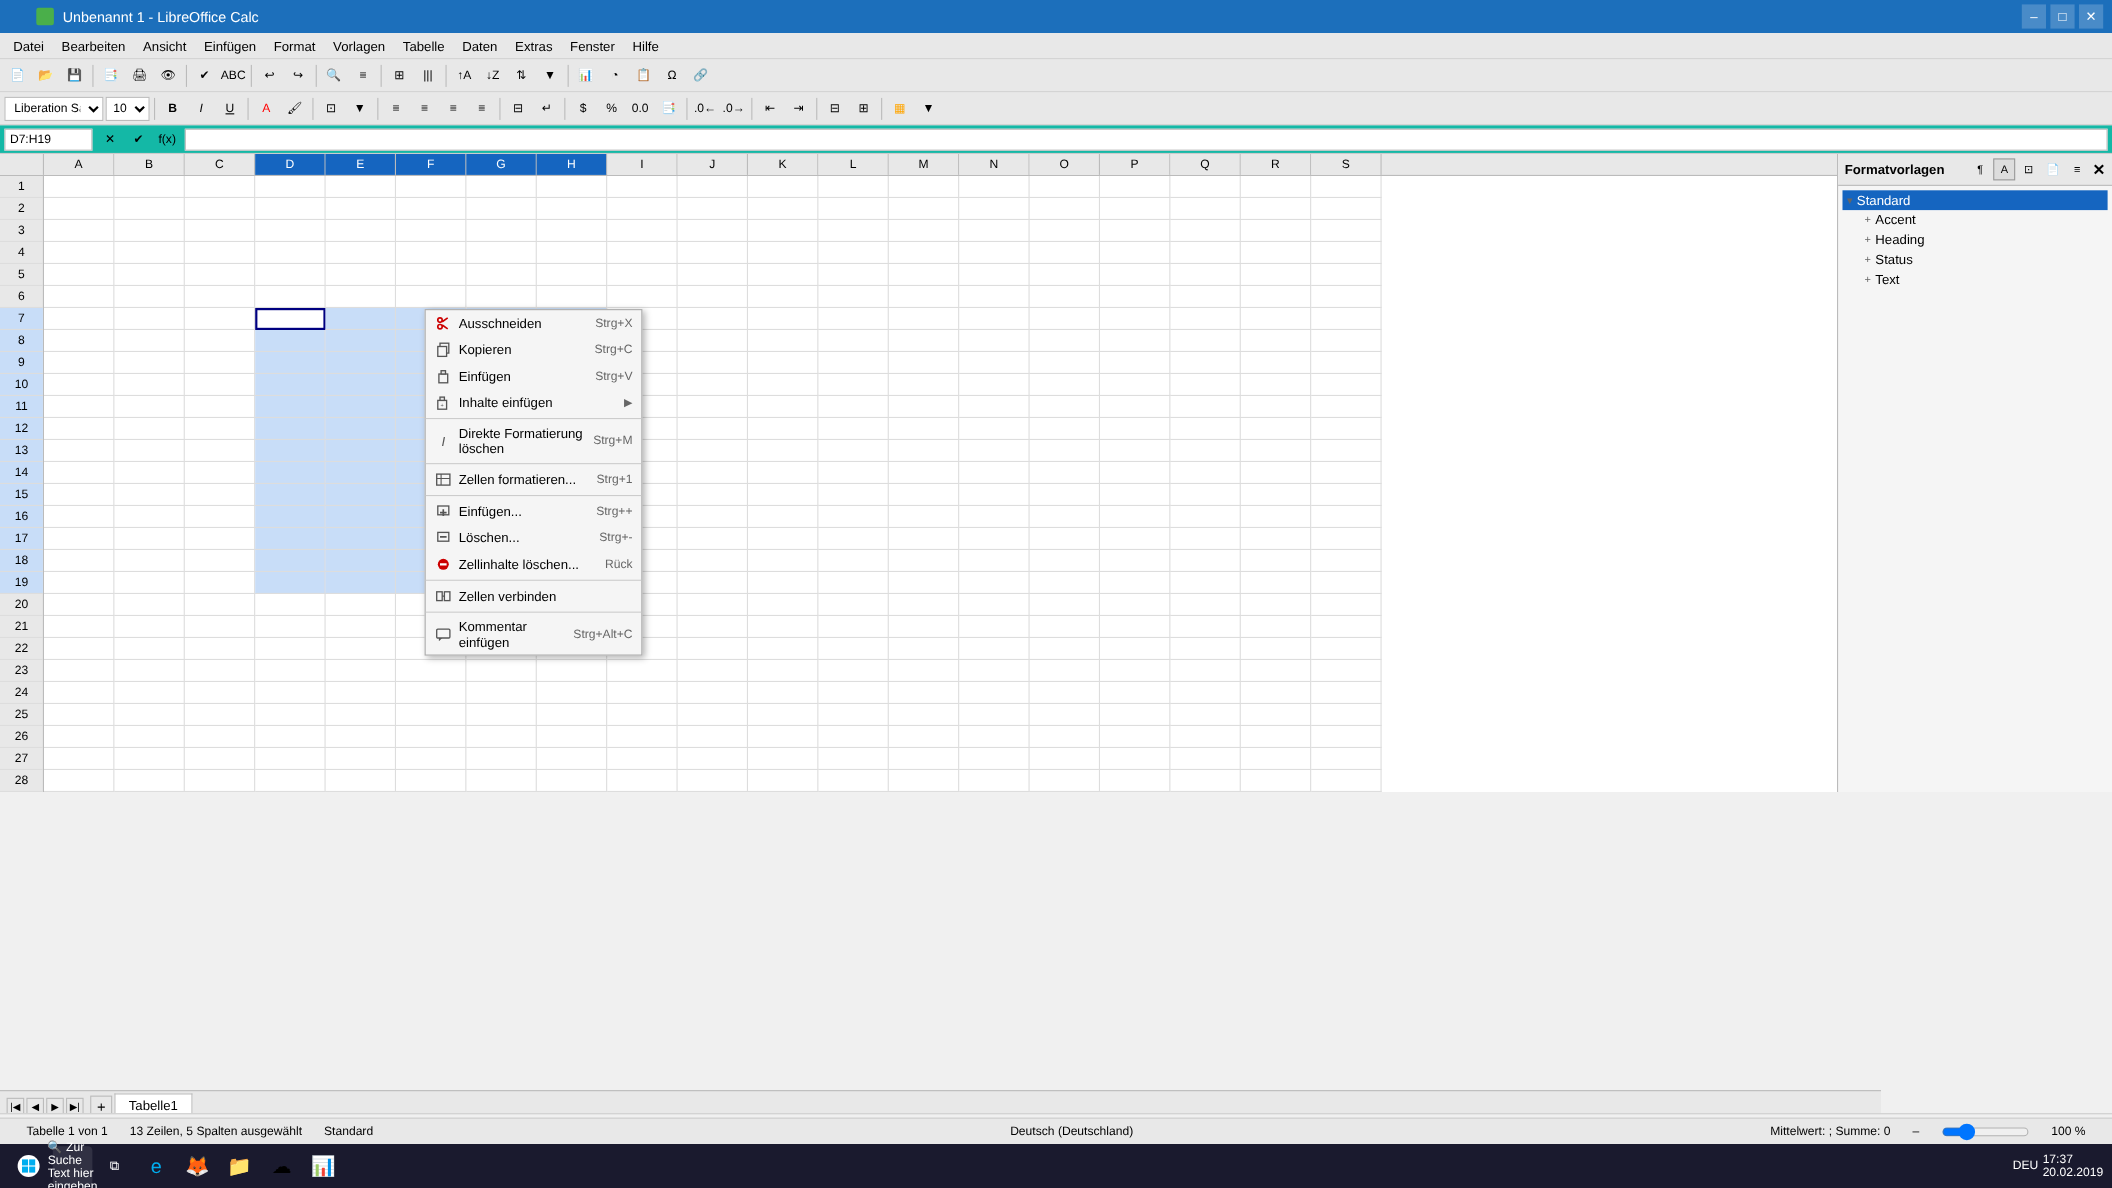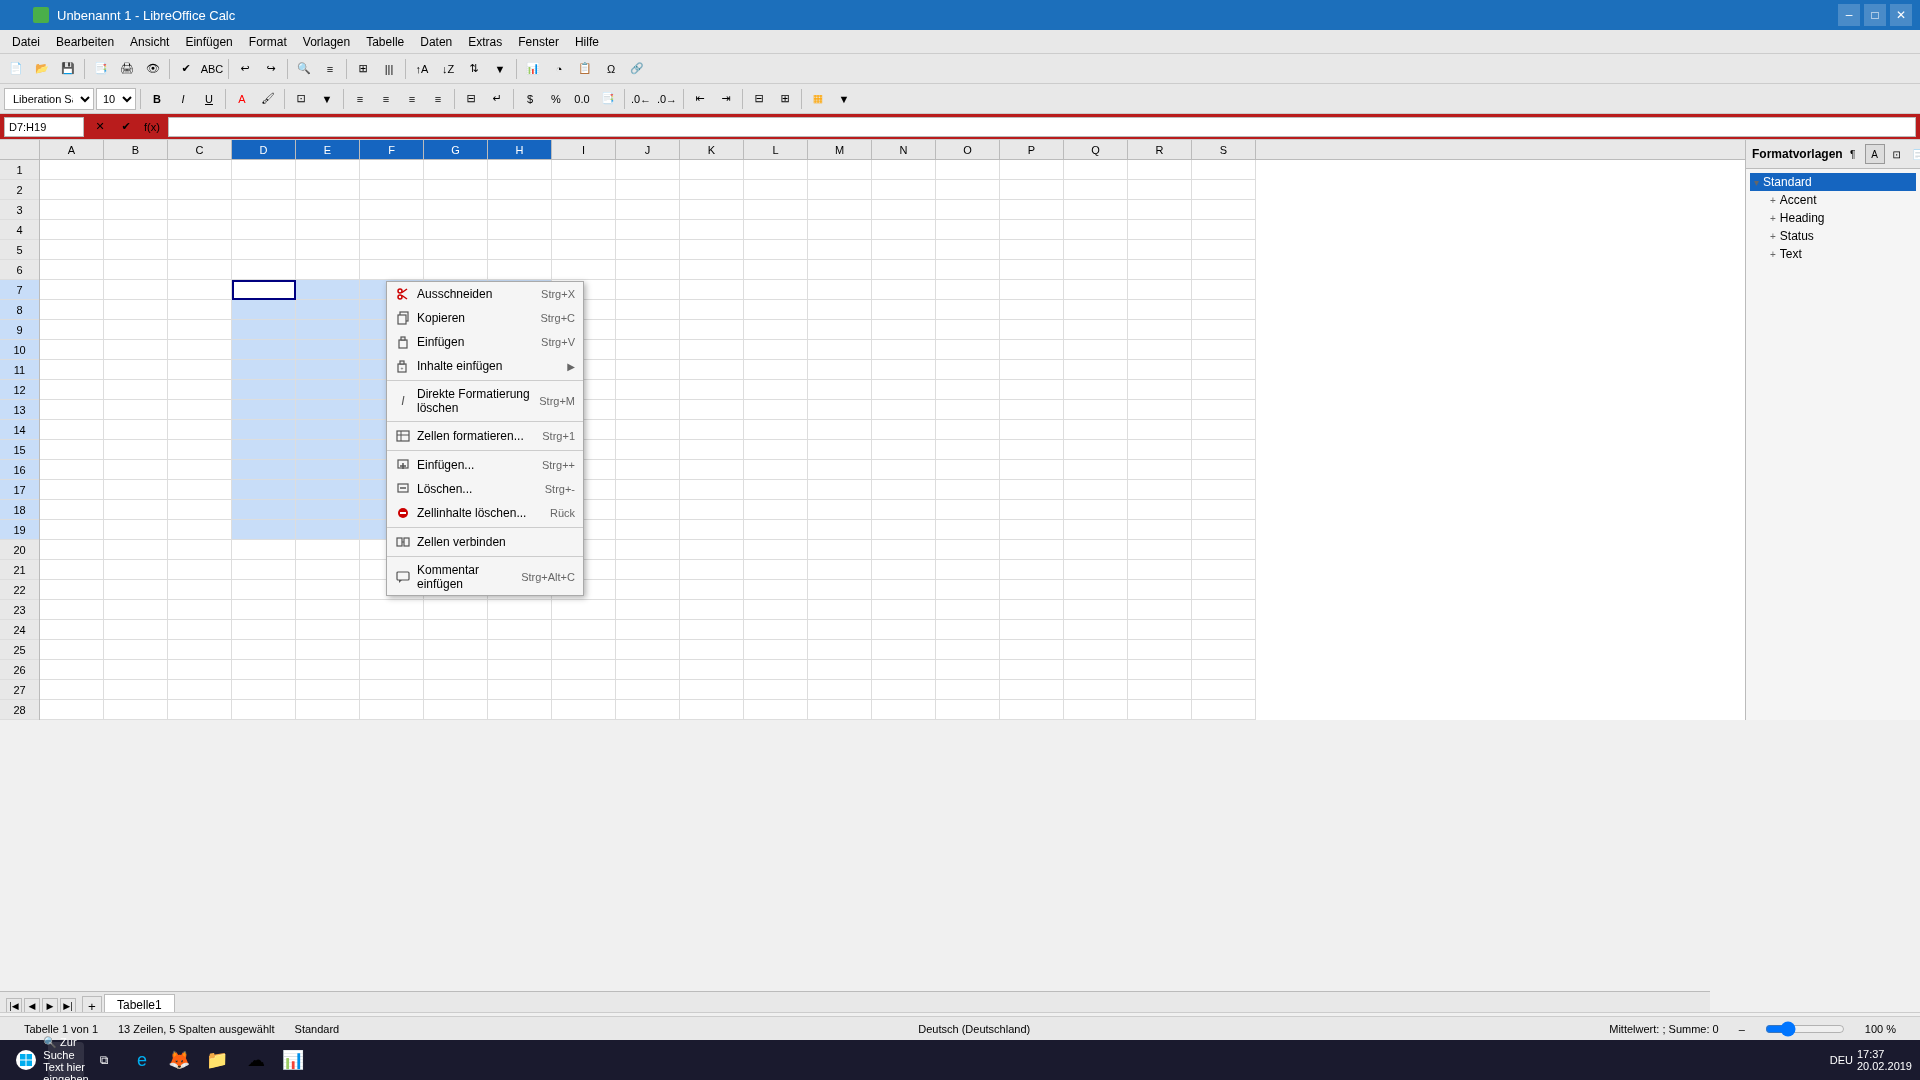--- a/index.html
+++ b/index.html
@@ -79,21 +79,21 @@
       width: 40px; height: 22px;
       font-size: 11px;
       border: 1px solid #bbb;
       background: white;
       padding: 0 2px;
     }
 
     
     .formula-bar {
       height: 26px;
-      background: #b91c1c;
+      background: #14b8a6;
       display: flex;
       align-items: center;
       border-bottom: 1px solid #ccc;
       padding: 0 4px;
       gap: 4px;
     }
     .cell-ref {
       width: 80px; height: 20px;
       border: 1px solid #bbb;
       background: white;
@@ -227,21 +227,21 @@
       display: flex; align-items: center; justify-content: center;
       flex-shrink: 0;
     }
     .ctx-label { flex: 1; }
     .ctx-shortcut { color: #666; font-size: 11px; }
     .ctx-sep { height: 1px; background: #ccc; margin: 2px 0; }
     .ctx-arrow { color: #666; font-size: 10px; }
 
     
     .right-panel {
-      width: 175px;
+      width: 250px;
       background: #f5f5f5;
       border-left: 1px solid #bbb;
       display: flex;
       flex-direction: column;
     }
     .panel-header {
       display: flex;
       align-items: center;
       justify-content: space-between;
       padding: 4px 6px;

